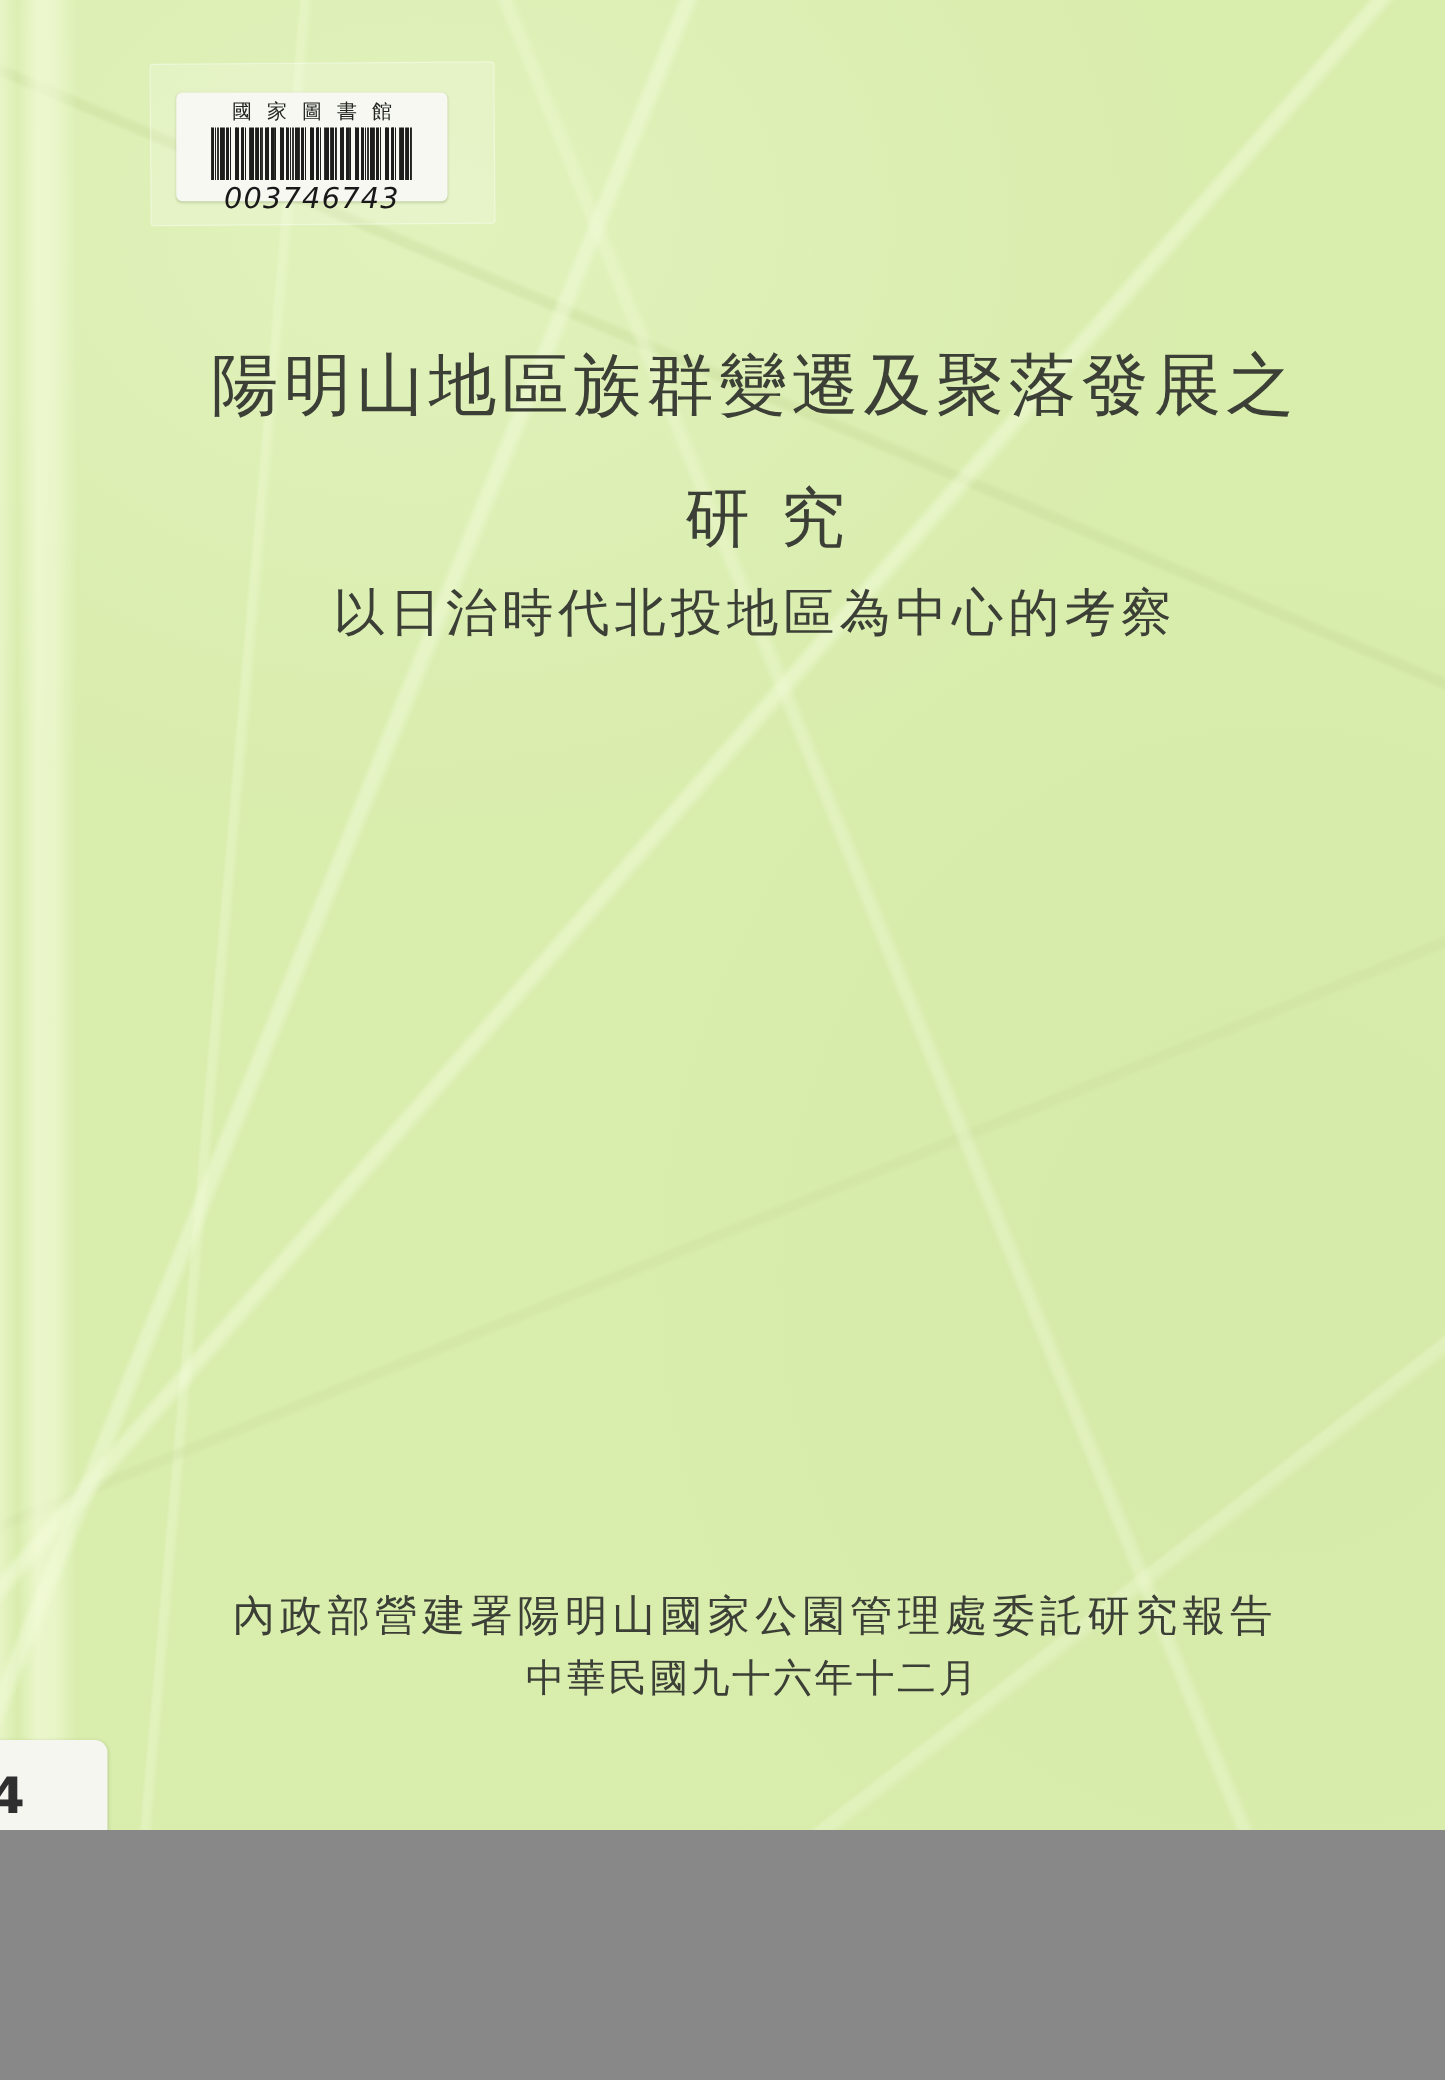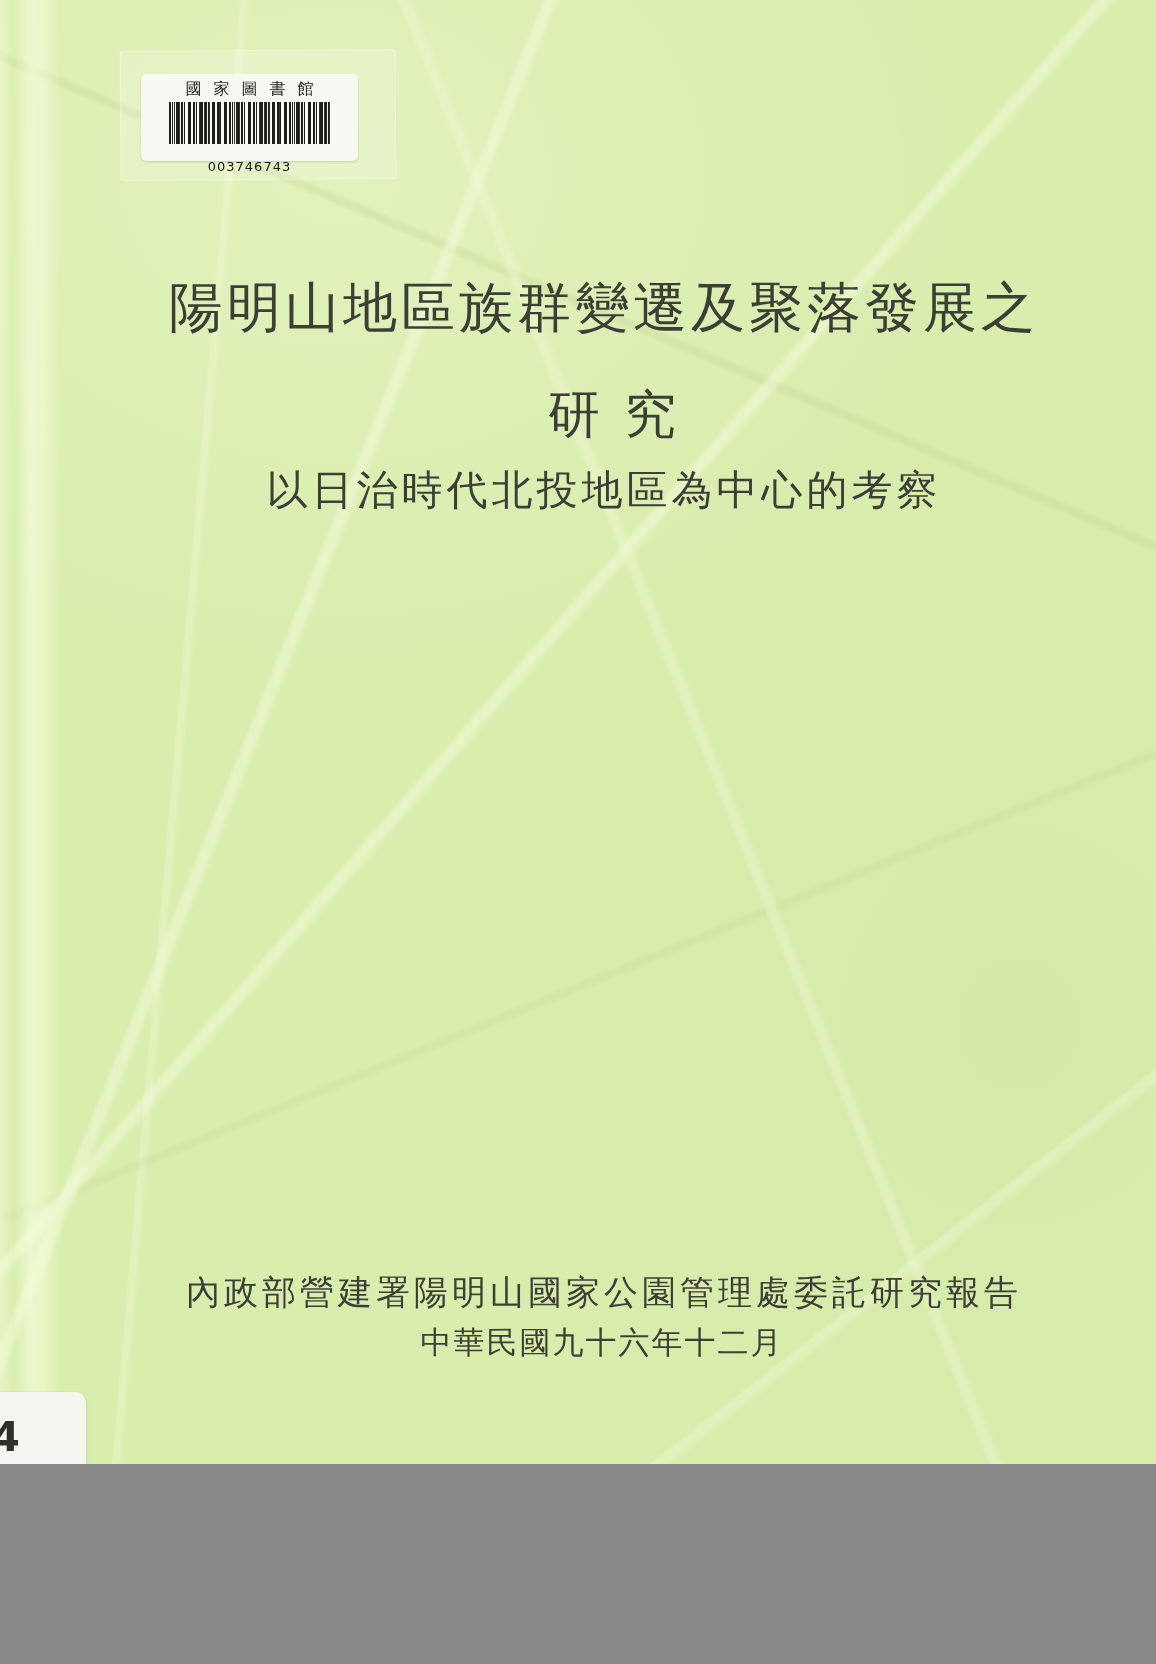--- a/index.html
+++ b/index.html
@@ -101,26 +101,27 @@
         transparent 2px, transparent 3px,
         #1d1d1b 3px, #1d1d1b 4px,
         transparent 4px, transparent 7px,
         #1d1d1b 7px, #1d1d1b 10px,
         transparent 10px, transparent 12px),
       repeating-linear-gradient(90deg,
         rgba(29,29,27,0.9) 0px, rgba(29,29,27,0.9) 1px,
         transparent 1px, transparent 5px);
   }
   .barcode-number {
-    margin-top: 16px;
-    font-size: 13px;
+    margin-top: 4px;
+    font-size: 23px;
     letter-spacing: 1px;
     color: #191919;
     font-family: "DejaVu Sans", "Liberation Sans", sans-serif;
     line-height: 1;
+    font-style: italic;
   }
 
   
   .title-line1 {
     position: absolute;
     top: 272px;
     left: 0;
     width: 100%;
     text-align: center;
     font-size: 54px;

